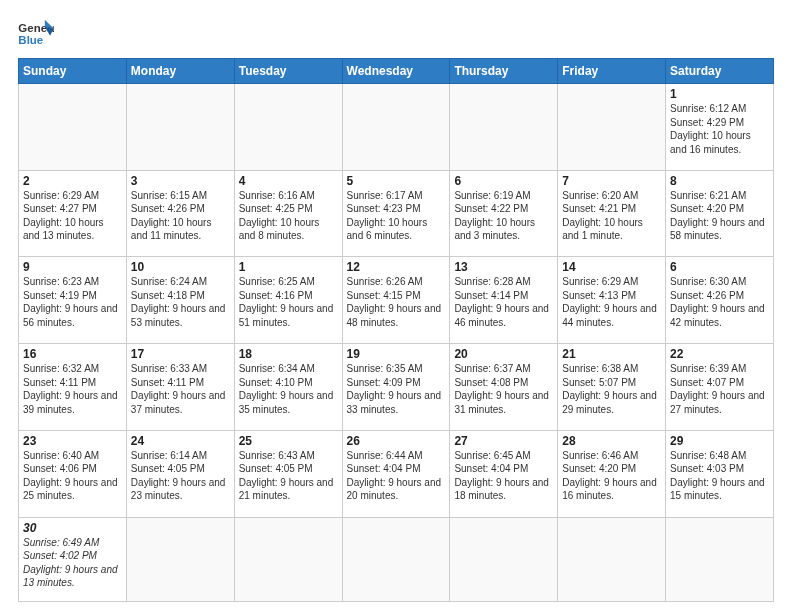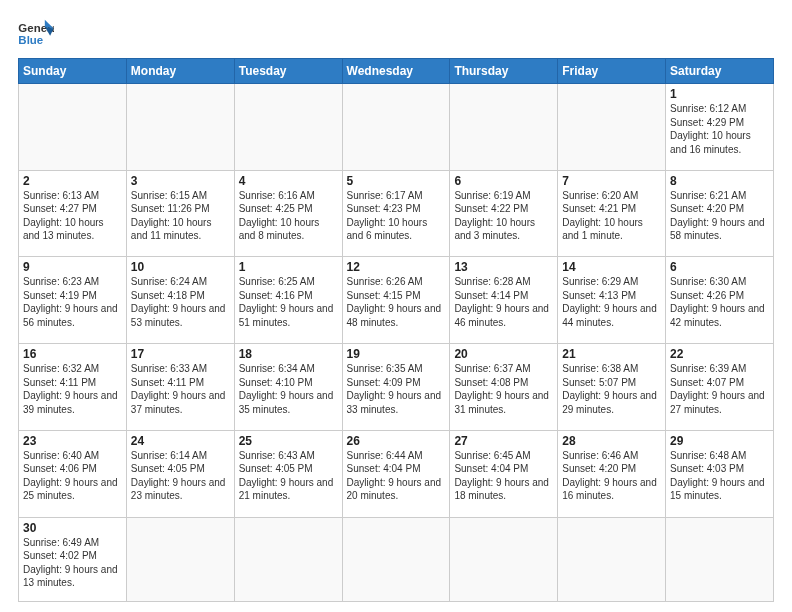--- a/index.html
+++ b/index.html
@@ -79,20 +79,21 @@
     .day-info {
       font-size: 10px;
       color: #333;
       line-height: 1.35;
     }
     .empty-cell {
       background: #f9f9f9;
     }
     .last-row td {
       height: 65px;
+      font-style: italic;
     }
   </style>
 </head>
 <body>
 
 <div class="page">
   <div class="header">
     <div class="logo">
       <svg class="logo-icon" viewBox="0 0 40 34" xmlns="http://www.w3.org/2000/svg">
         <text x="0" y="16" font-size="13" font-family="Arial" font-weight="bold" fill="#333">General</text>
@@ -130,28 +131,28 @@
           <td>
             <span class="day-num">1</span>
             <div class="day-info">Sunrise: 6:12 AM
 Sunset: 4:29 PM
 Daylight: 10 hours and 16 minutes.</div>
           </td>
         </tr>
         <tr>
           <td>
             <span class="day-num">2</span>
-            <div class="day-info">Sunrise: 6:13 AM
+            <div class="day-info">Sunrise: 6:29 AM
 Sunset: 4:27 PM
 Daylight: 10 hours and 13 minutes.</div>
           </td>
           <td>
             <span class="day-num">3</span>
             <div class="day-info">Sunrise: 6:15 AM
-Sunset: 11:26 PM
+Sunset: 4:26 PM
 Daylight: 10 hours and 11 minutes.</div>
           </td>
           <td>
             <span class="day-num">4</span>
             <div class="day-info">Sunrise: 6:16 AM
 Sunset: 4:25 PM
 Daylight: 10 hours and 8 minutes.</div>
           </td>
           <td>
             <span class="day-num">5</span>

